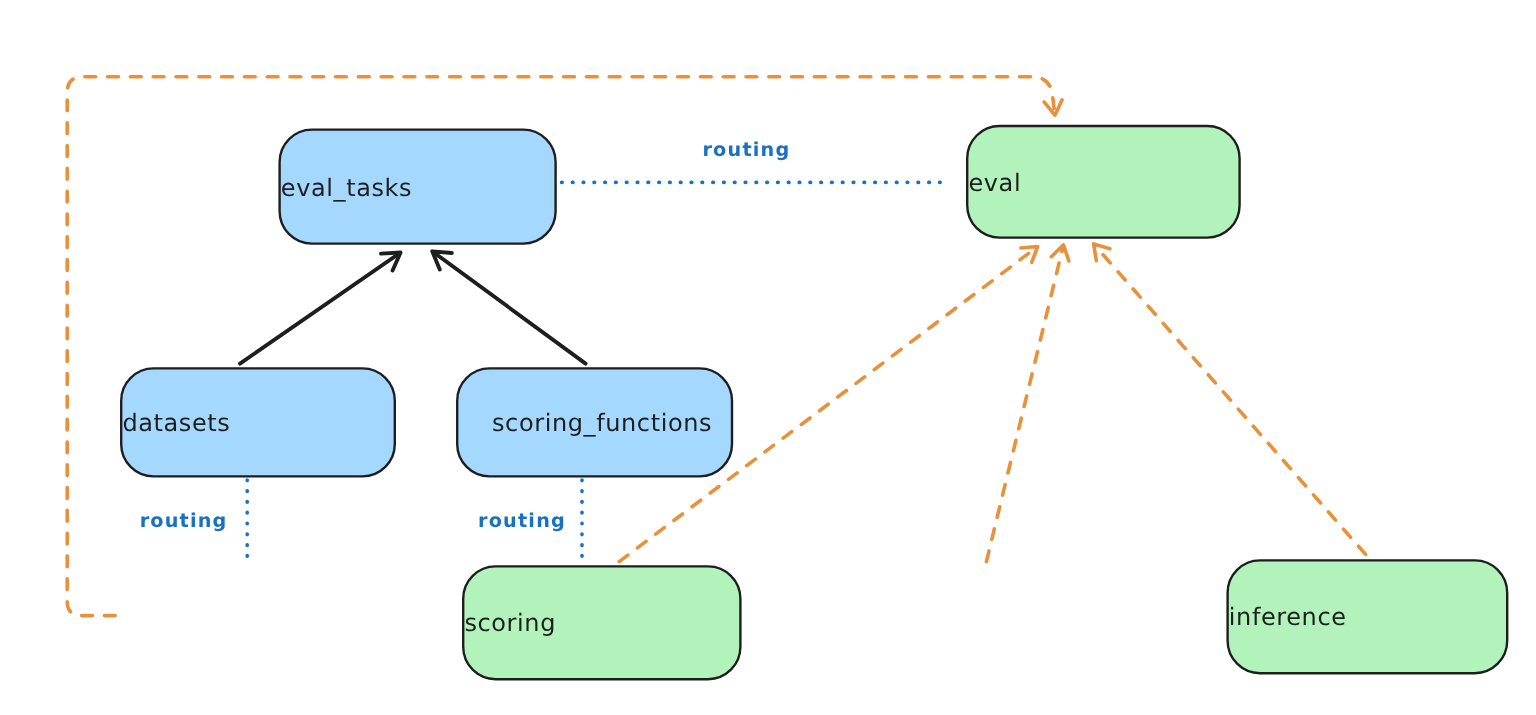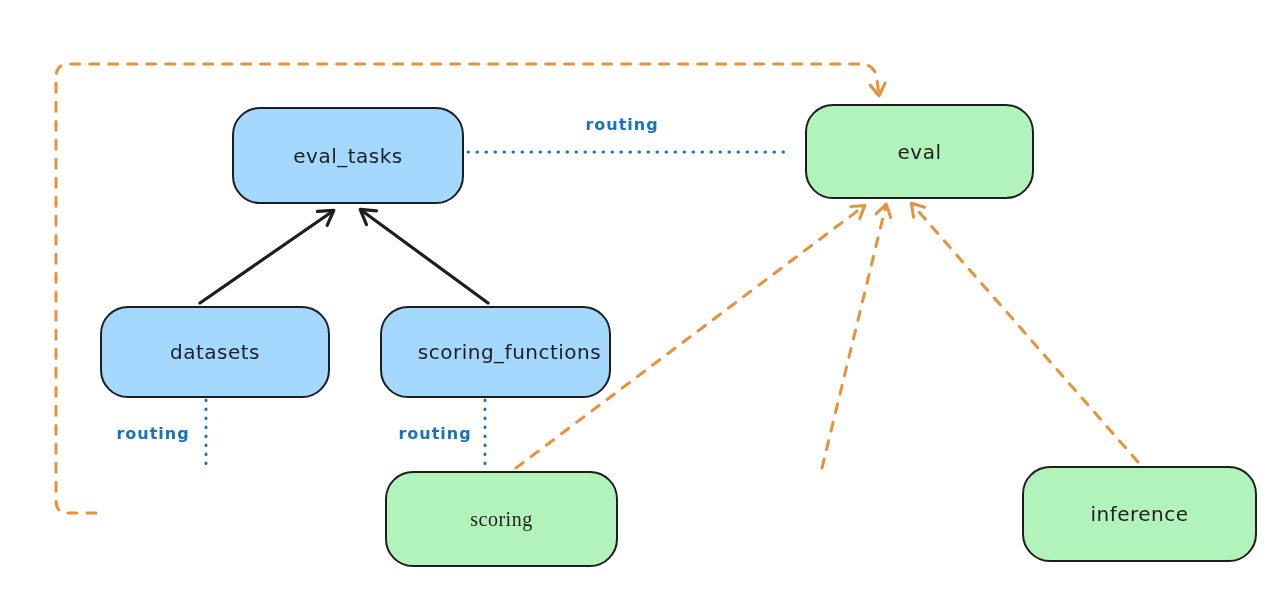--- a/index.html
+++ b/index.html
@@ -38,21 +38,20 @@
     stroke-dasharray: 0.5 8.5;
     stroke-linecap: round;
   }
   .mk-black { stroke: var(--black-arrow, #1e1e1e); fill: none; stroke-width: 3.2; stroke-linecap: round; stroke-linejoin: round; }
   .mk-orange { stroke: var(--orange-dashed, #e8913d); fill: none; stroke-width: 3; stroke-linecap: round; stroke-linejoin: round; }
 
   .node {
     position: absolute;
     display: flex;
     align-items: center;
-    justify-content: center;
     border: 2.6px solid var(--node-stroke, #1e1e1e);
     border-radius: 28px;
     box-sizing: border-box;
     font-size: 20px;
     color: var(--node-stroke, #1e1e1e);
     letter-spacing: 0.5px;
   }
   .node-blue { background: var(--blue-node-fill, #a5d8ff); }
   .node-green { background: var(--green-node-fill, #b2f2bb); }
 
@@ -104,21 +103,21 @@
 
   <div class="node node-blue" style="left:100px; top:306px; width:230px; height:92px;">
     <span>datasets</span>
   </div>
 
   <div class="node node-blue" style="left:380px; top:306px; width:231px; height:92px;padding-left:28px;">
     <span>scoring_functions</span>
   </div>
 
 
-  <div class="node node-green" style="left:385px; top:471px; width:233px; height:96px;font-family:Liberation Serif, serif;">
+  <div class="node node-green" style="left:385px; top:471px; width:233px; height:96px;">
     <span>scoring</span>
   </div>
 
 
   <div class="node node-green" style="left:1022px; top:466px; width:235px; height:96px;">
     <span>inference</span>
   </div>
 
   <div class="edge-label" style="left:572px; top:115px; width:100px;">routing</div>
 

